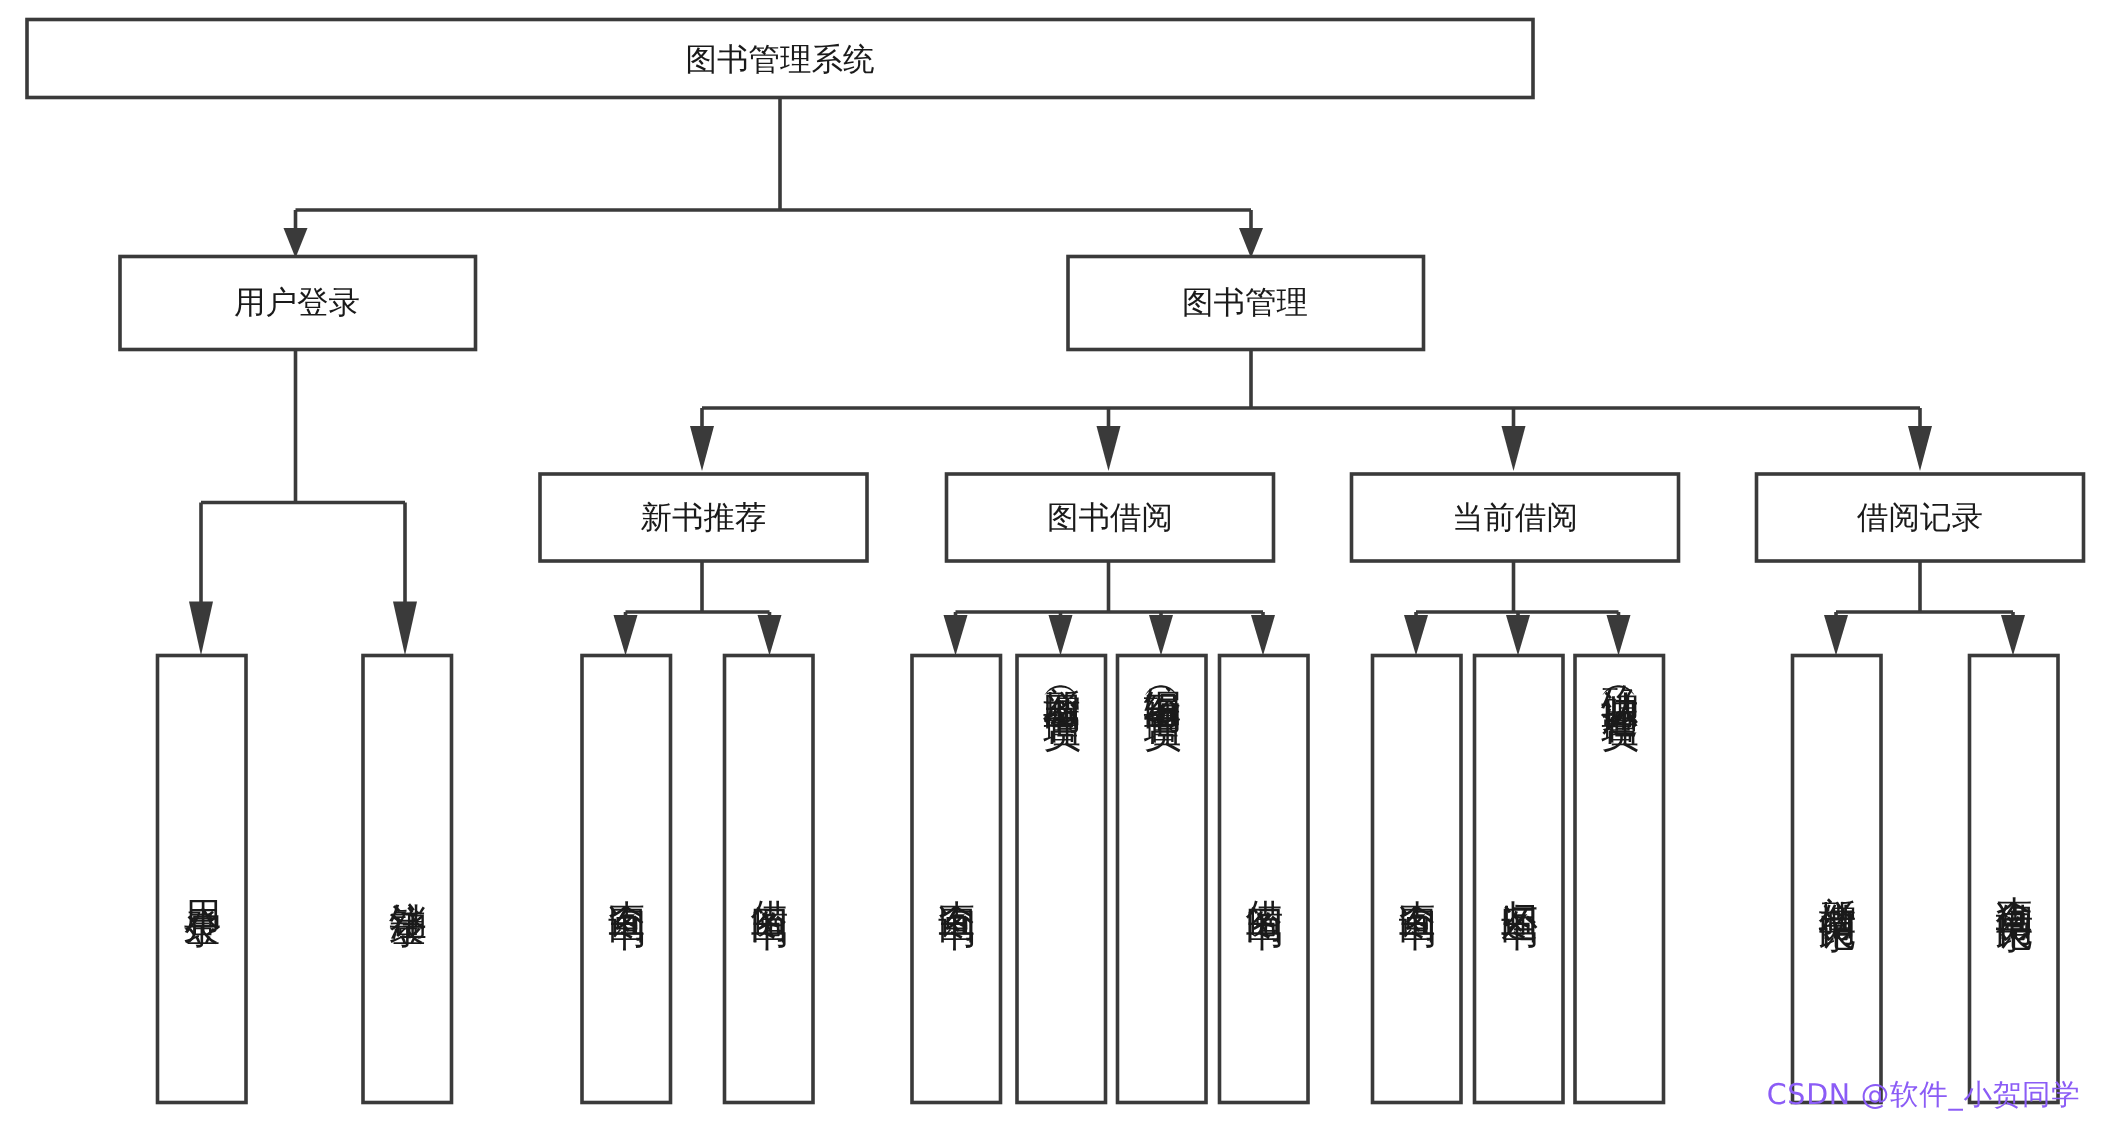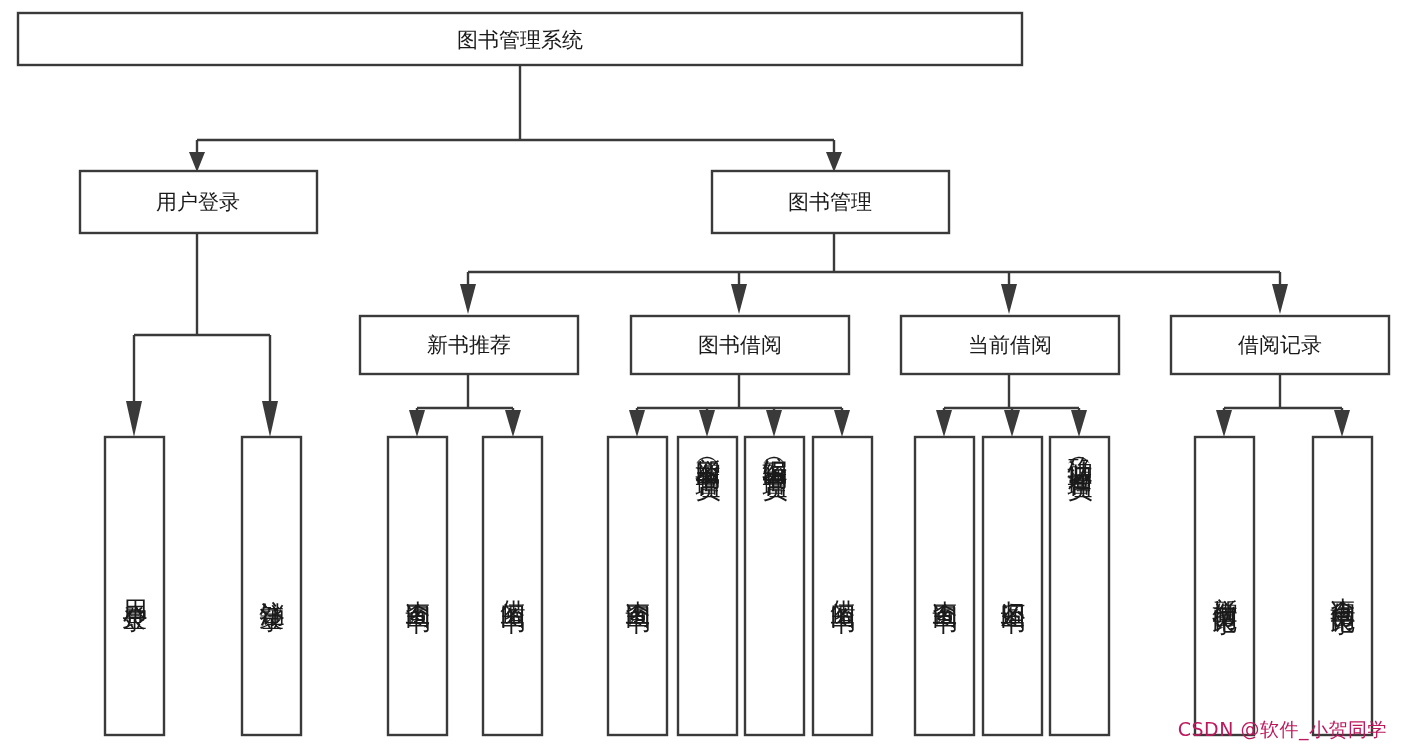--- a/index.html
+++ b/index.html
@@ -66,21 +66,21 @@
     color: #1a1a1a;
     white-space: nowrap;
     text-align: center;
   }
   #watermark {
     position: absolute;
     right: 10px;
     bottom: 4px;
     font-family: "DejaVu Sans", "Liberation Sans", sans-serif;
     font-size: 19px;
-    color: #be185d;
+    color: #8b5cf6;
     white-space: nowrap;
     letter-spacing: 0.5px;
   }
 </style>
 </head>
 <body>
 
 <div id="diagram-root">
 
   <svg id="flow-svg" viewBox="0 0 1405 747">

